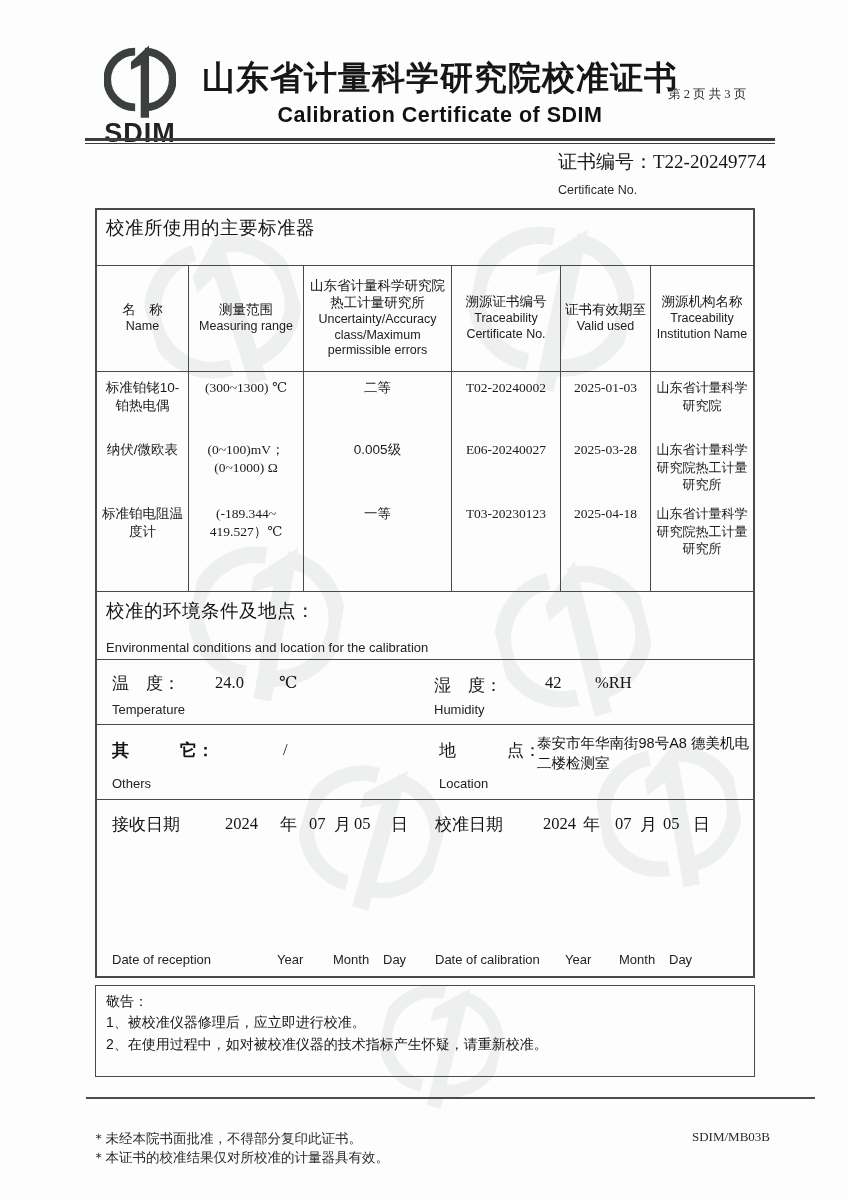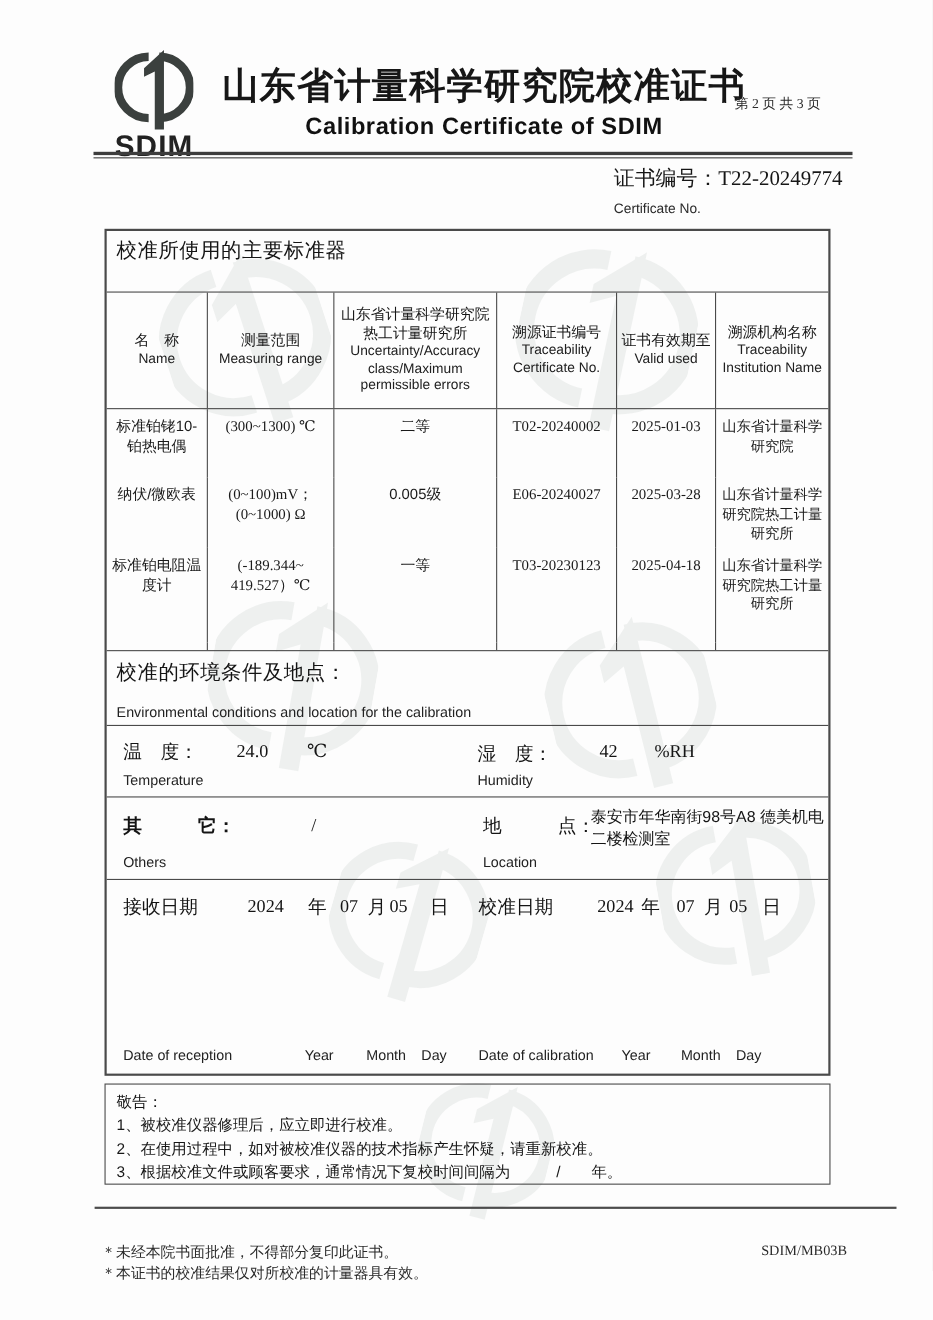--- a/index.html
+++ b/index.html
@@ -255,21 +255,20 @@
       <span class="d-en" style="left:468px;">Year</span>
       <span class="d-en" style="left:522px;">Month</span>
       <span class="d-en" style="left:572px;">Day</span>
     </div>
   </div>
 
   <div class="notice-box">
     <div>敬告：</div>
     <div>1、被校准仪器修理后，应立即进行校准。</div>
     <div>2、在使用过程中，如对被校准仪器的技术指标产生怀疑，请重新校准。</div>
-    <div>3、根据校准文件或顾客要求，通常情况下复校时间间隔为　　　/　　年。</div>
   </div>
 
   <div class="footer-rule"></div>
   <div class="footer-notes">
     <div>＊未经本院书面批准，不得部分复印此证书。</div>
     <div>＊本证书的校准结果仅对所校准的计量器具有效。</div>
   </div>
   <div class="form-no">SDIM/MB03B</div>
 
 </div>

